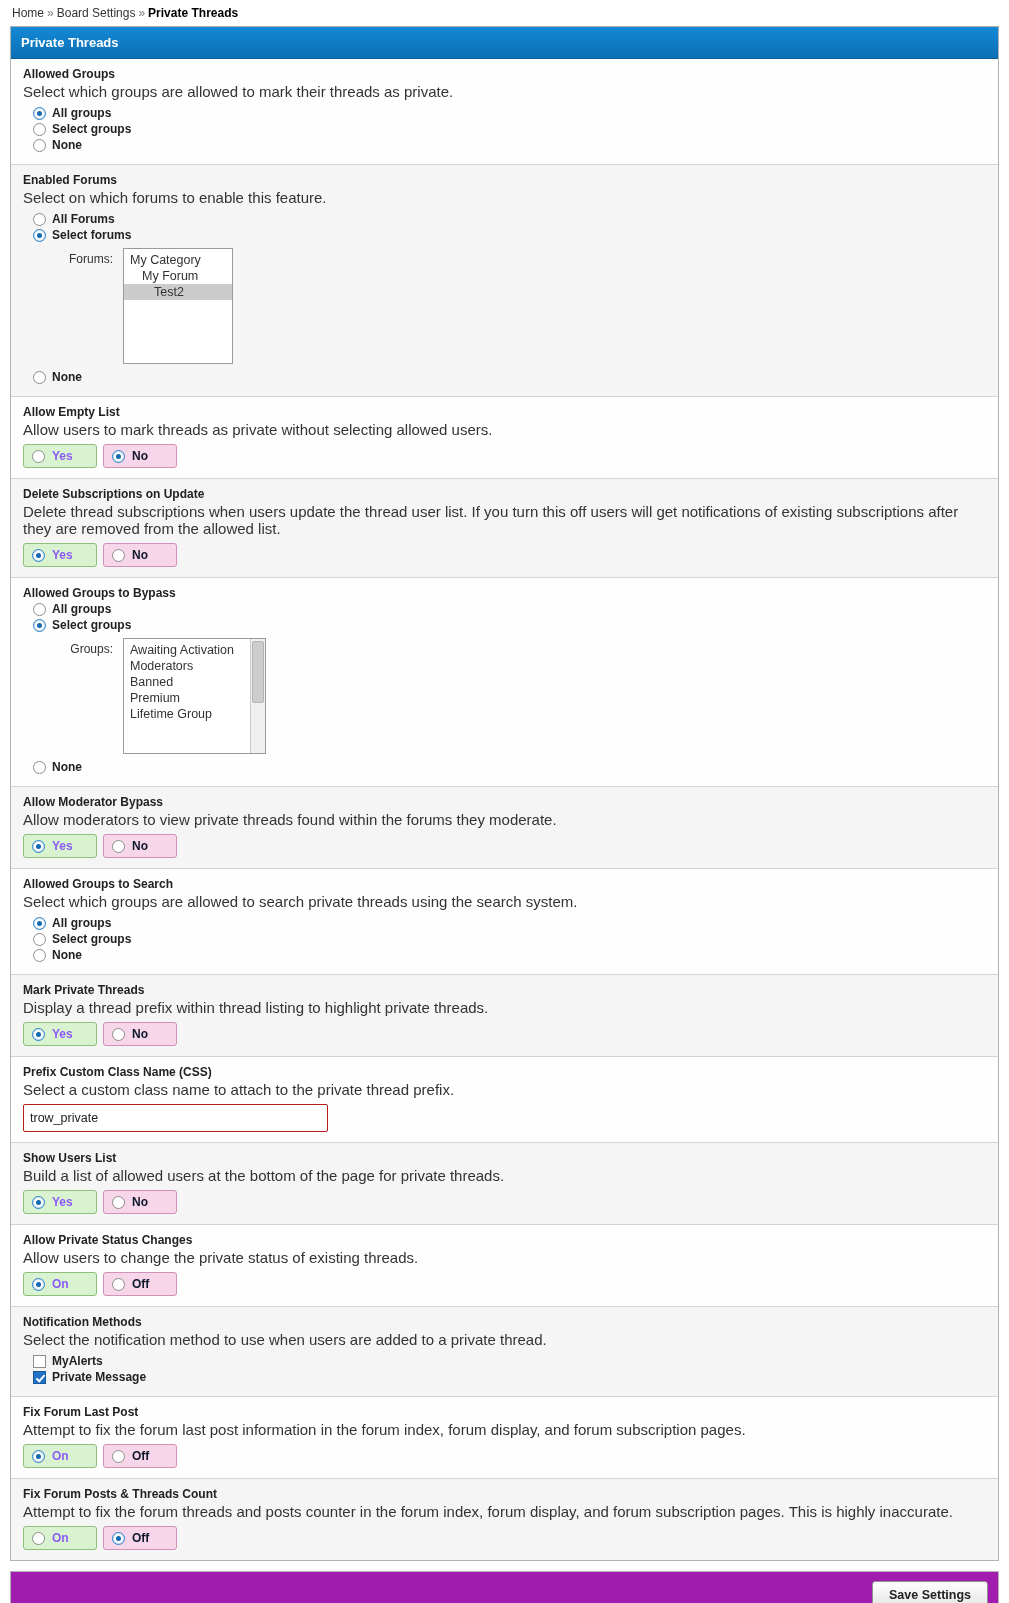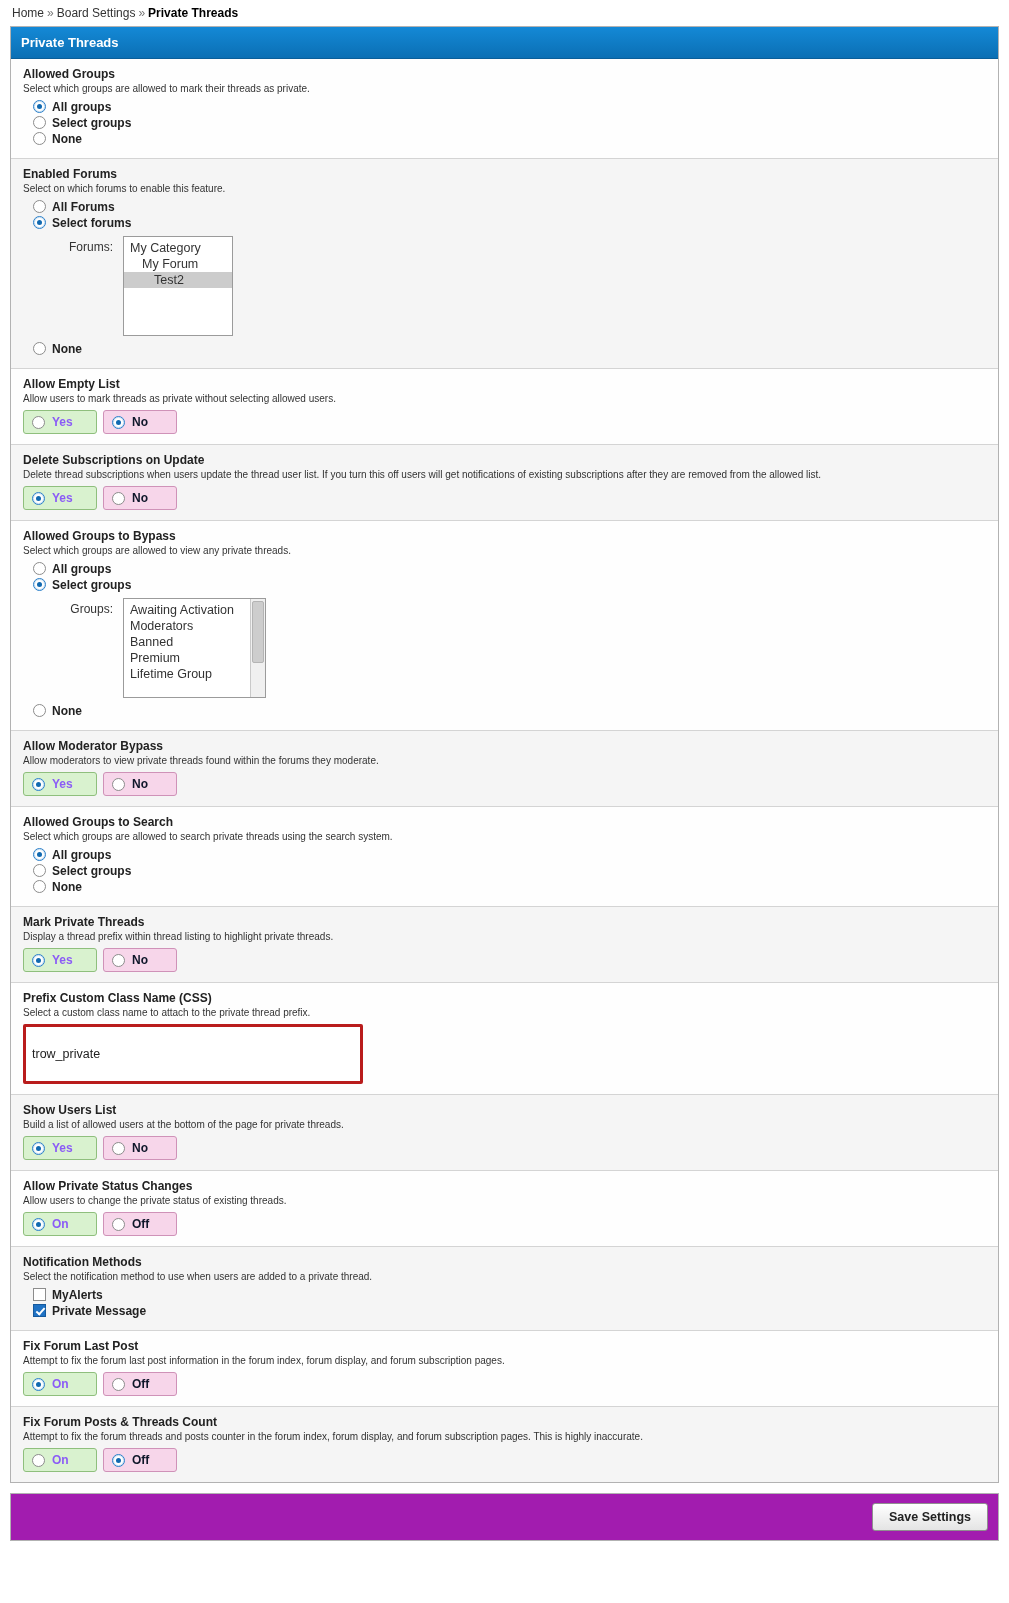--- a/index.html
+++ b/index.html
@@ -47,27 +47,27 @@
   }
   .row.alt { background: #f5f5f5; }
   .row.plain { background: #fefefe; }
   .row-title {
     font-weight: bold;
     font-size: 12px;
     color: #222;
     margin-bottom: 2px;
   }
   .row-desc {
-    font-size: 10px;
+    font-size: 15px;
     color: #333;
     margin-bottom: 6px;
   }
   .opt {
     display: flex;
-    align-items: flex-start;
+    align-items: center;
     gap: 6px;
     margin: 2px 0 2px 10px;
     font-size: 12px;
   }
   .opt label { font-weight: bold; color: #222; cursor: pointer; }
 
   
   .radio {
     width: 13px; height: 13px;
     border-radius: 50%;
@@ -144,21 +144,21 @@
     text-align: right;
     padding-right: 10px;
     padding-top: 4px;
     font-size: 12px;
     color: #333;
   }
   .listbox {
     border: 1px solid #9b9b9b;
     background: #fff;
     width: 110px;
-    height: 100px;
+    height: 116px;
     overflow: hidden;
     font-size: 12.5px;
     padding: 3px 0;
   }
   .listbox.wide { width: 143px; }
   .listbox .item {
     padding: 1px 6px;
     white-space: nowrap;
     cursor: pointer;
   }
@@ -178,24 +178,24 @@
     position: absolute;
     left: 1px; right: 1px;
     top: 2px;
     height: 62px;
     background: #cdcdcd;
     border: 1px solid #b4b4b4;
     border-radius: 2px;
   }
 
   .textinput {
-    border: 3px solid #b91c1c;
+    border: 1px solid #b91c1c;
     background: #fff;
-    width: 340px;
-    padding: 20px 6px;
+    width: 305px;
+    padding: 6px 6px;
     font-size: 12.5px;
     font-family: "Liberation Sans", sans-serif;
     color: #222;
     border-radius: 2px;
   }
 
   .footer {
     margin-top: 10px;
     border: 1px solid #b2b2b2;
     background: #a21caf;
@@ -294,21 +294,20 @@
         </div>
         <div class="pill no">
           <span class="radio"></span>
           <span>No</span>
         </div>
       </div>
     </div>
 
     <div class="row plain">
       <div class="row-title">Allowed Groups to Bypass</div>
-      <div class="row-desc">Select which groups are allowed to view any private threads.</div>
       <div class="opt">
         <span class="radio"></span>
         <label>All groups</label>
       </div>
       <div class="opt">
         <span class="radio checked"></span>
         <label>Select groups</label>
       </div>
       <div class="listwrap">
         <div class="list-label">Groups:</div>

